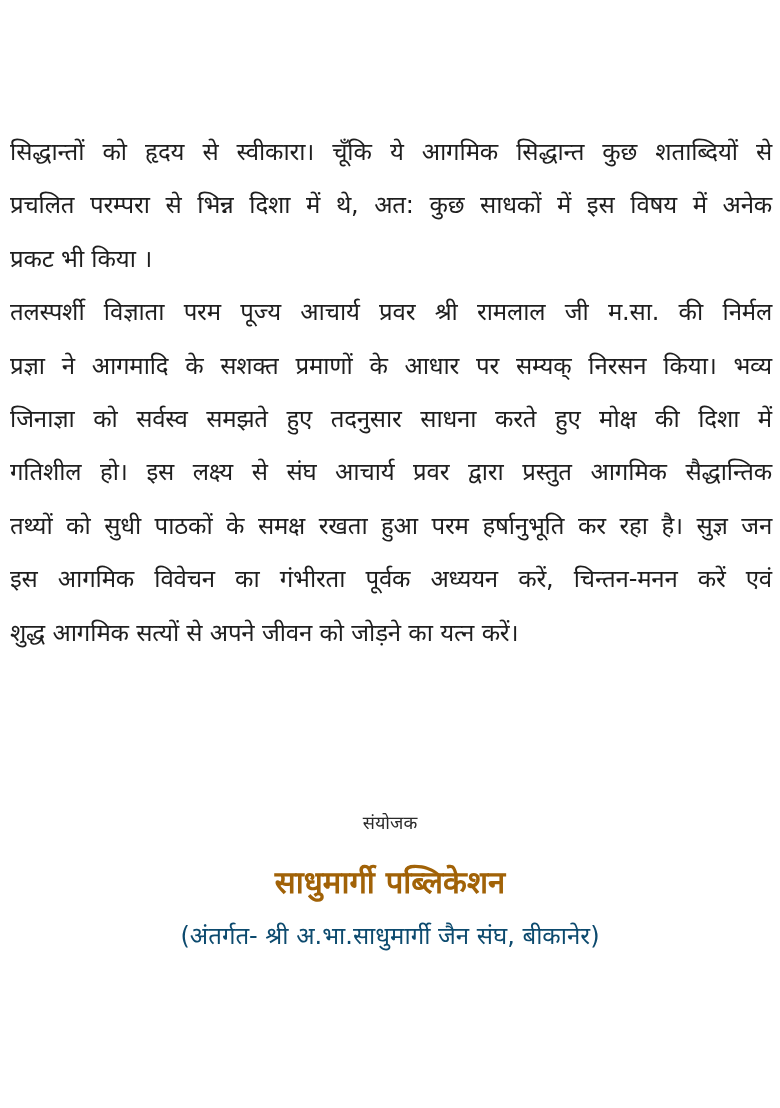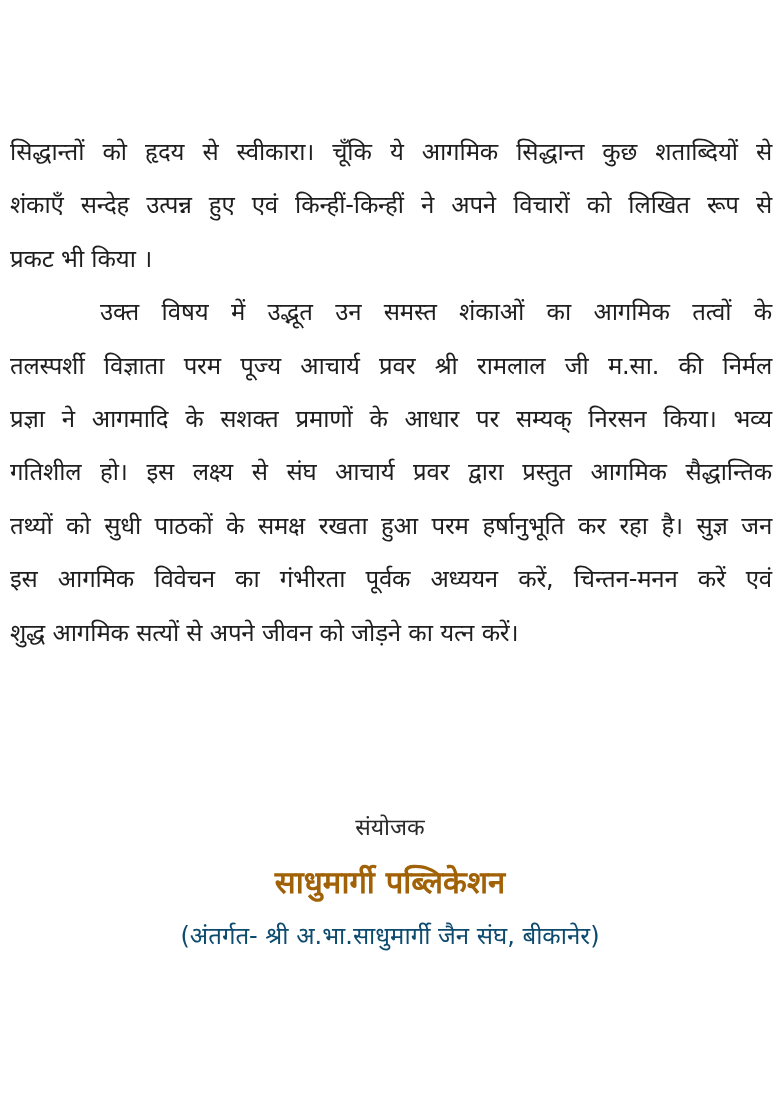--- a/index.html
+++ b/index.html
@@ -46,21 +46,21 @@
       padding-left: 90px;
     }
     .closing {
       position: absolute;
       left: 0;
       width: 780px;
       text-align: center;
     }
     .sanyojak {
       top: 810px;
-      font-size: 23px;
+      font-size: 18px;
       color: #2a2a2a;
     }
     .publisher {
       top: 860px;
       font-size: 31px;
       font-weight: bold;
       color: #a16207;
     }
     .affiliation {
       top: 918px;
@@ -70,28 +70,28 @@
   </style>
 </head>
 <body>
 
 <div class="page">
 
   <div class="body-text">
 
     <div>
       <span class="line">सिद्धान्तों को हृदय से स्वीकारा। चूँकि ये आगमिक सिद्धान्त कुछ शताब्दियों से</span>
-      <span class="line">शंकाएँ सन्देह उत्पन्न हुए एवं किन्हीं-किन्हीं ने अपने विचारों को लिखित रूप से</span>
+      <span class="line">प्रचलित परम्परा से भिन्न दिशा में थे, अत: कुछ साधकों में इस विषय में अनेक</span>
       <span class="line last">प्रकट भी किया ।</span>
     </div>
 
     <div>
-      <span class="line indent">उक्त विषय में उद्भूत उन समस्त शंकाओं का आगमिक तत्वों के</span>
       <span class="line">तलस्पर्शी विज्ञाता परम पूज्य आचार्य प्रवर श्री रामलाल जी म.सा. की निर्मल</span>
       <span class="line">प्रज्ञा ने आगमादि के सशक्त प्रमाणों के आधार पर सम्यक् निरसन किया। भव्य</span>
+      <span class="line">जिनाज्ञा को सर्वस्व समझते हुए तदनुसार साधना करते हुए मोक्ष की दिशा में</span>
       <span class="line">गतिशील हो। इस लक्ष्य से संघ आचार्य प्रवर द्वारा प्रस्तुत आगमिक सैद्धान्तिक</span>
       <span class="line">तथ्यों को सुधी पाठकों के समक्ष रखता हुआ परम हर्षानुभूति कर रहा है। सुज्ञ जन</span>
       <span class="line">इस आगमिक विवेचन का गंभीरता पूर्वक अध्ययन करें, चिन्तन-मनन करें एवं</span>
       <span class="line last">शुद्ध आगमिक सत्यों से अपने जीवन को जोड़ने का यत्न करें।</span>
     </div>
   </div>
 
   <div class="closing sanyojak">संयोजक</div>
   <div class="closing publisher">साधुमार्गी पब्लिकेशन</div>
   <div class="closing affiliation">(अंतर्गत- श्री अ.भा.साधुमार्गी जैन संघ, बीकानेर)</div>

